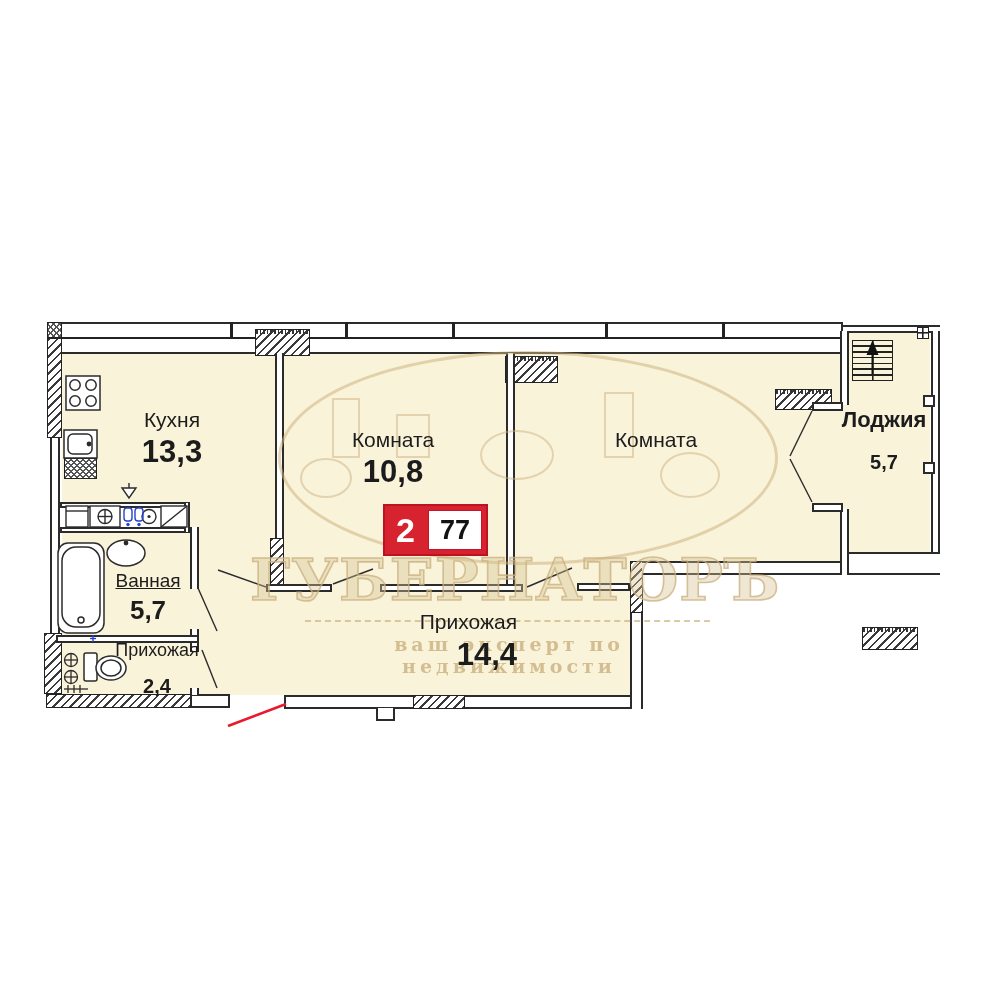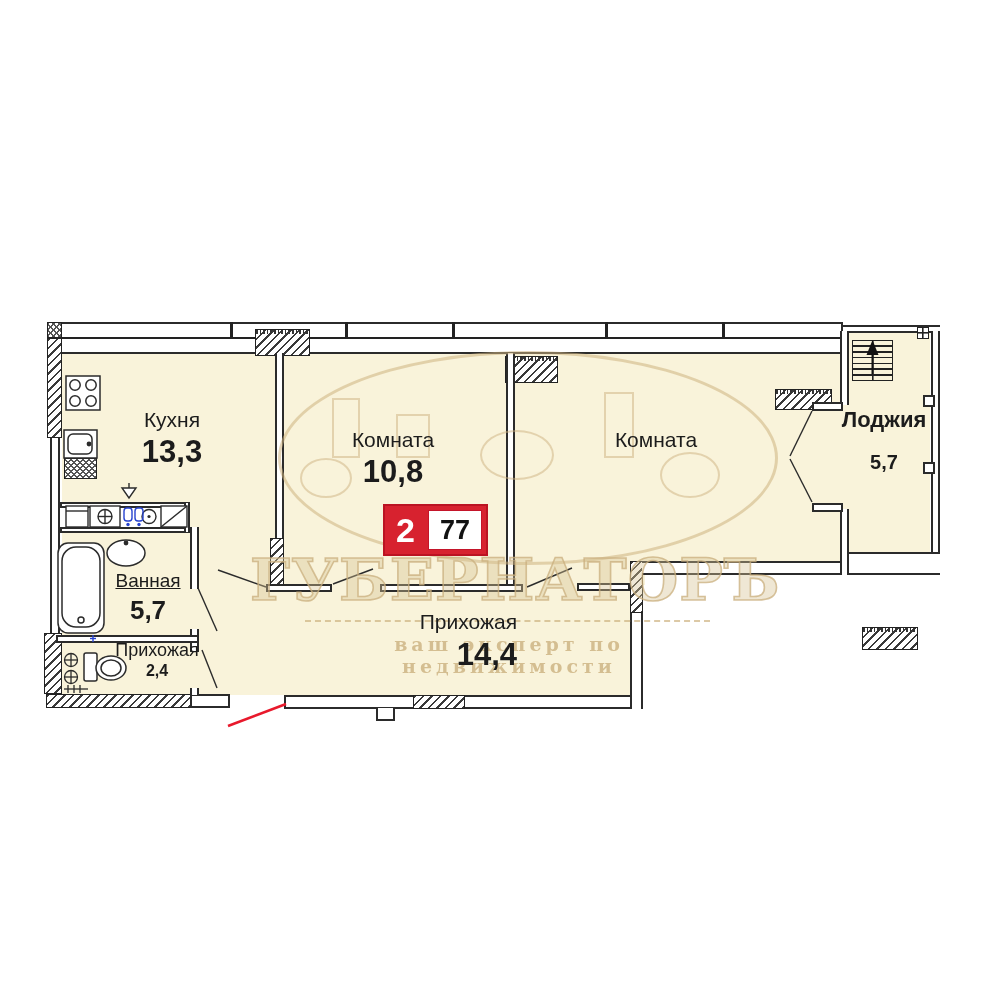--- a/index.html
+++ b/index.html
@@ -222,21 +222,21 @@
   <div class="lbl" style="left:834px;top:408px;width:100px;">
     <span class="nm" style="font-size:22px;font-weight:bold;">Лоджия</span>
     <span class="ar" style="font-size:20px;margin-top:20px;">5,7</span>
   </div>
   <div class="lbl" style="left:98px;top:571px;width:100px;">
     <span class="nm" style="font-size:19px;text-decoration:underline;">Ванная</span>
     <span class="ar" style="font-size:26px;margin-top:4px;">5,7</span>
   </div>
   <div class="lbl" style="left:107px;top:641px;width:100px;">
     <span class="nm" style="font-size:18px;">Прихожая</span>
-    <span class="ar" style="font-size:16px;margin-top:2px;">2,4</span>
+    <span class="ar" style="font-size:20px;margin-top:16px;">2,4</span>
   </div>
   <div class="lbl" style="left:367px;top:611px;width:150px;text-align:right;">
     <span class="nm" style="font-size:21px;">Прихожая</span>
     <span class="ar" style="font-size:31px;margin-top:4px;">14,4</span>
   </div>
 
   <div class="badge">
     <span class="cnt">2</span>
     <span class="box">77</span>
   </div>

